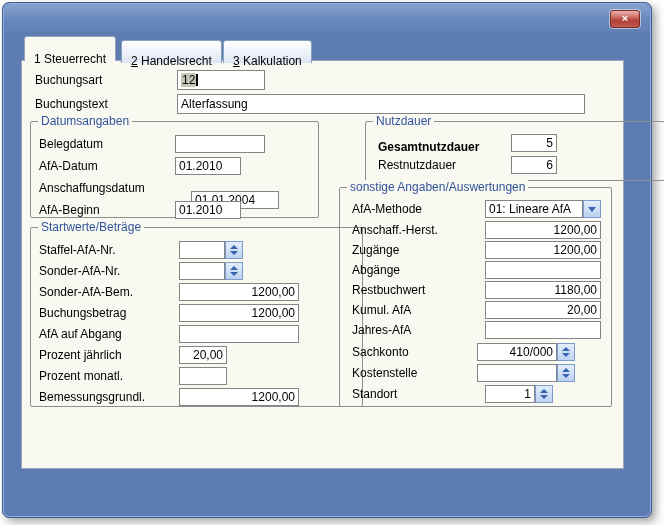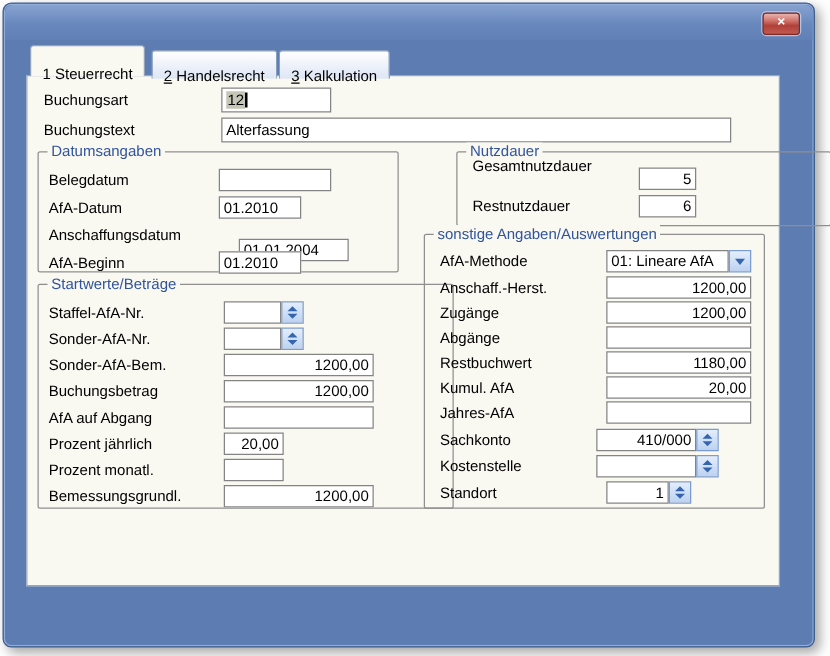--- a/index.html
+++ b/index.html
@@ -157,21 +157,21 @@
       <div class="lbl" style="left:8px; top:139px;">Prozent monatl.</div>
       <div class="tb num" style="left:148px; top:139px; width:48px;"></div>
 
       <div class="lbl" style="left:8px; top:160px;">Bemessungsgrundl.</div>
       <div class="tb num" style="left:148px; top:160px; width:120px;">1200,00</div>
     </div>
 
     <div class="group" style="left:317px; top:60px; width:300px; height:60px;margin-left:26px;">
       <div class="group-title">Nutzdauer</div>
 
-      <div class="lbl" style="left:12px; top:2px;">Gesamtnutzdauer</div>
+      <div class="lbl" style="left:12px; top:16px;font-weight:bold;">Gesamtnutzdauer</div>
       <div class="tb num" style="left:145px; top:12px; width:46px;">5</div>
 
       <div class="lbl" style="left:12px; top:34px;">Restnutzdauer</div>
       <div class="tb num" style="left:145px; top:34px; width:46px;">6</div>
     </div>
 
     <div class="group" style="left:317px; top:126px; width:273px; height:220px;">
       <div class="group-title">sonstige Angaben/Auswertungen</div>
 
       <div class="lbl" style="left:12px; top:12px;">AfA-Methode</div>

